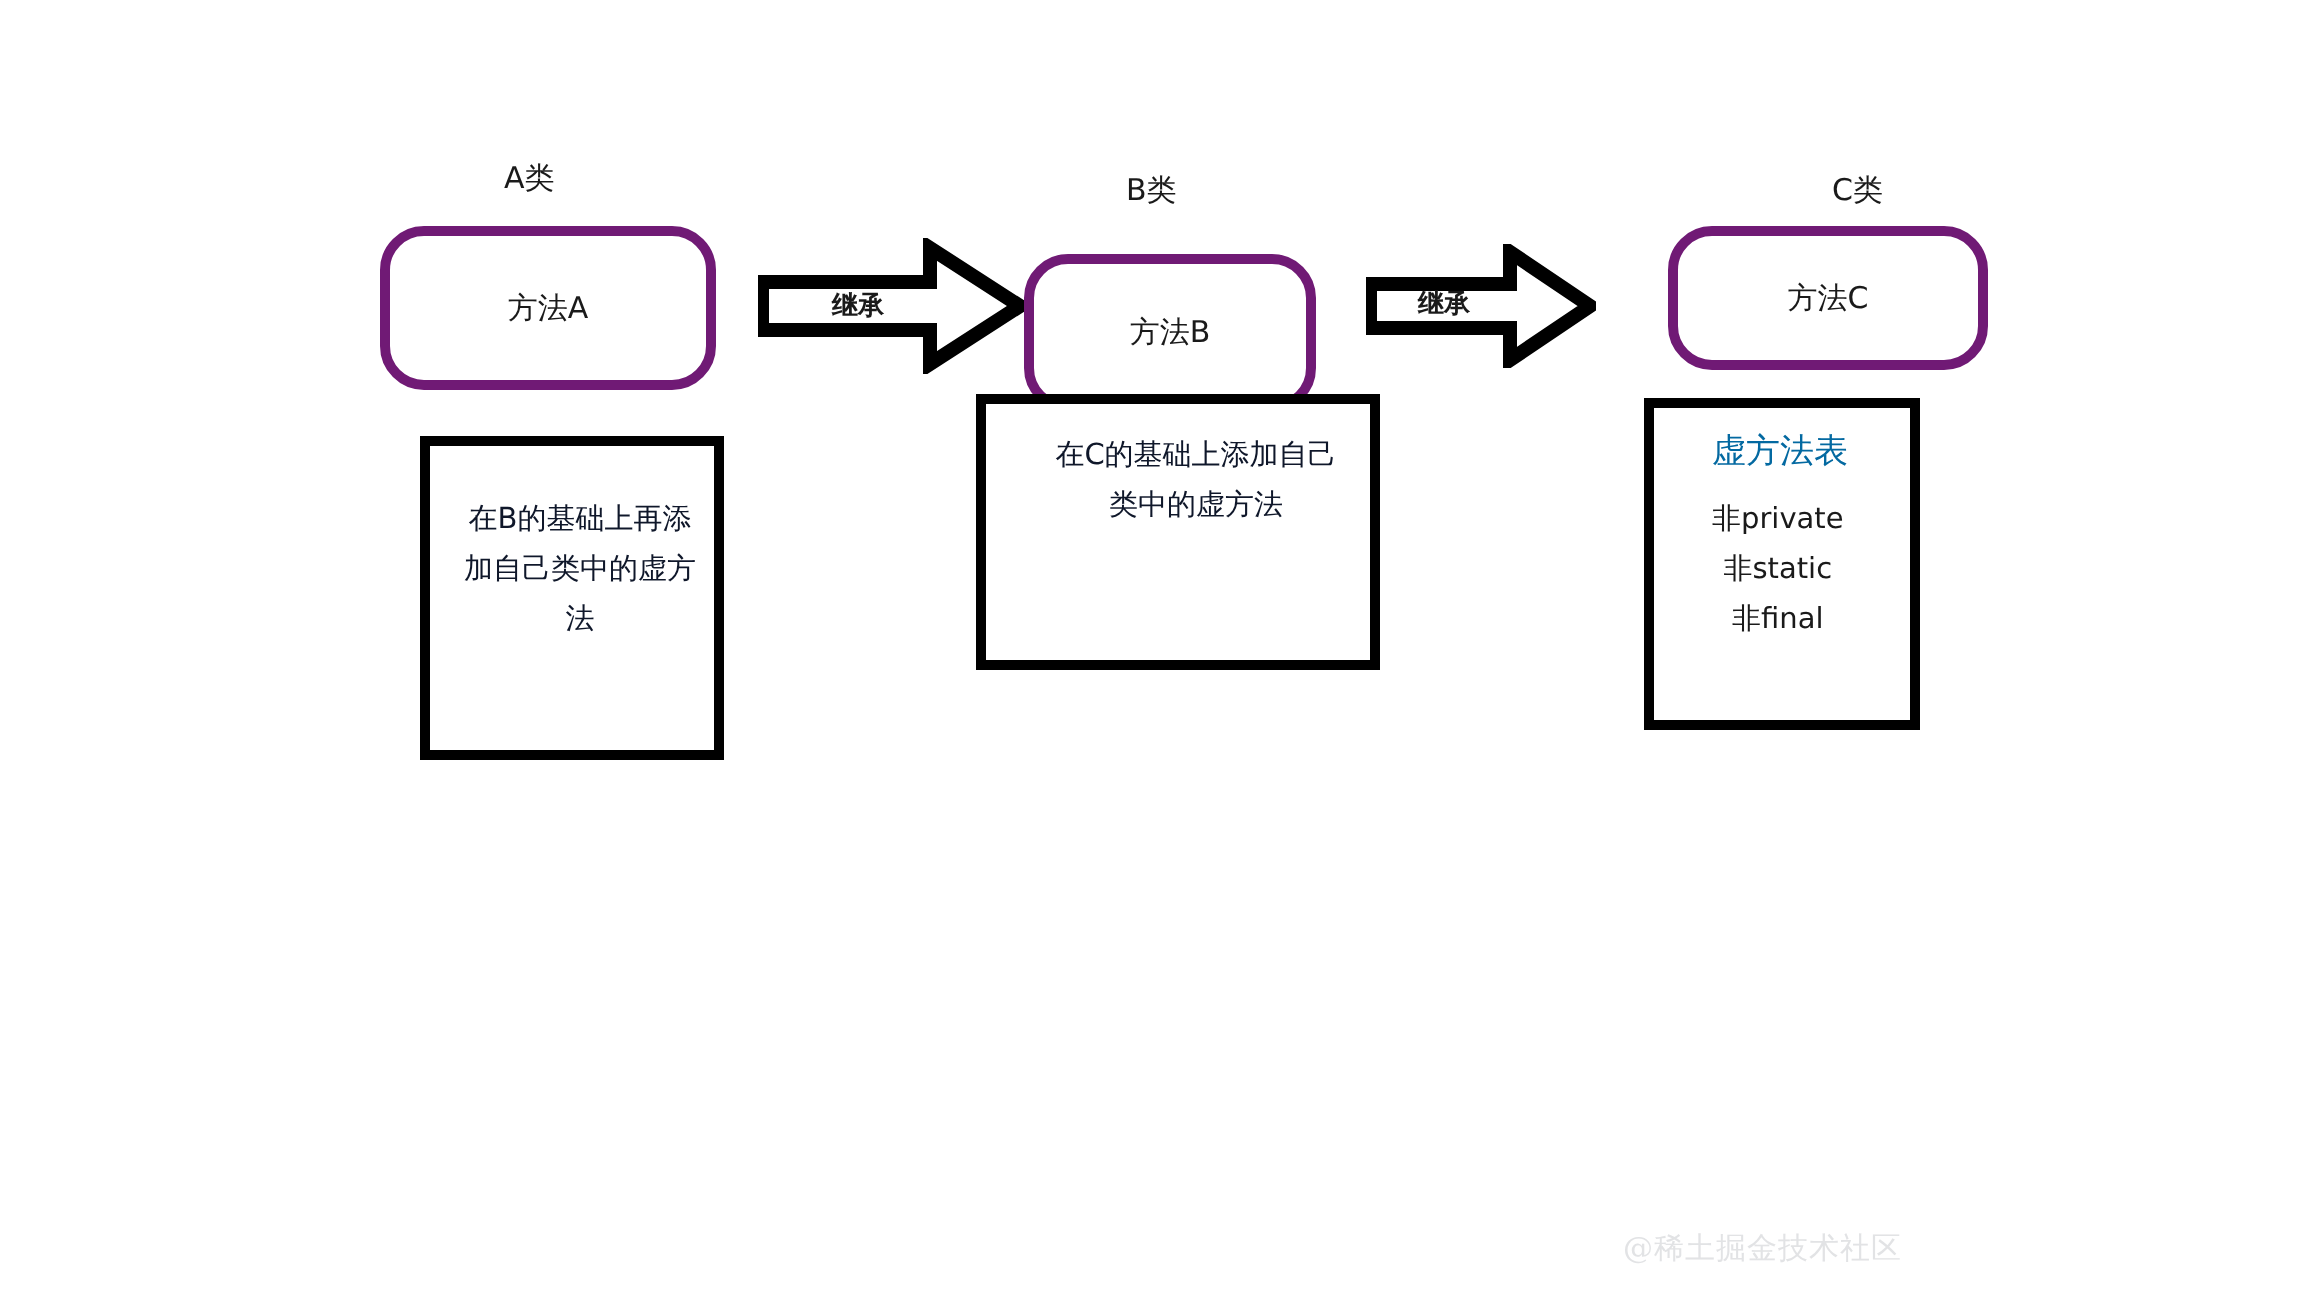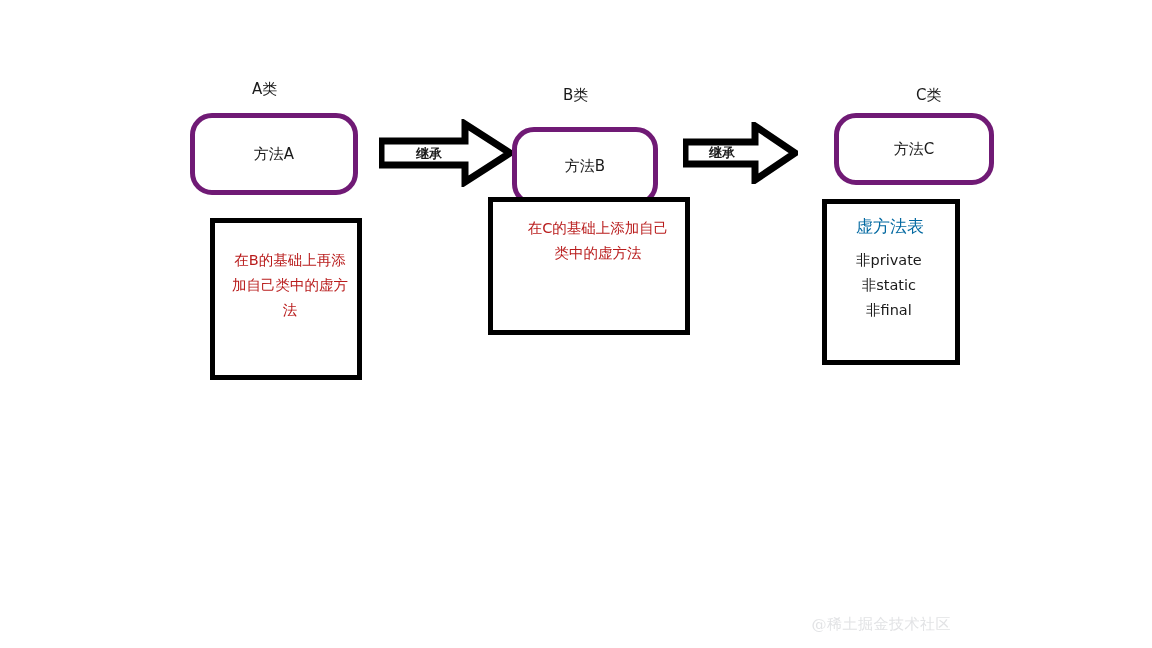--- a/index.html
+++ b/index.html
@@ -55,21 +55,21 @@
     position: absolute;
     box-sizing: border-box;
     background: #ffffff;
     border: 5px solid #000000;
     border-radius: 0;
   }
   .note-text {
     position: absolute;
     font-size: 14.5px;
     line-height: 25px;
-    color: #b91c1c;
+    color: #0f172a;
   }
   .note-text .line { display: block; white-space: nowrap; }
 
   .vtable-title {
     position: absolute;
     font-size: 17px;
     line-height: 1;
     color: #0369a1;
     white-space: nowrap;
   }

